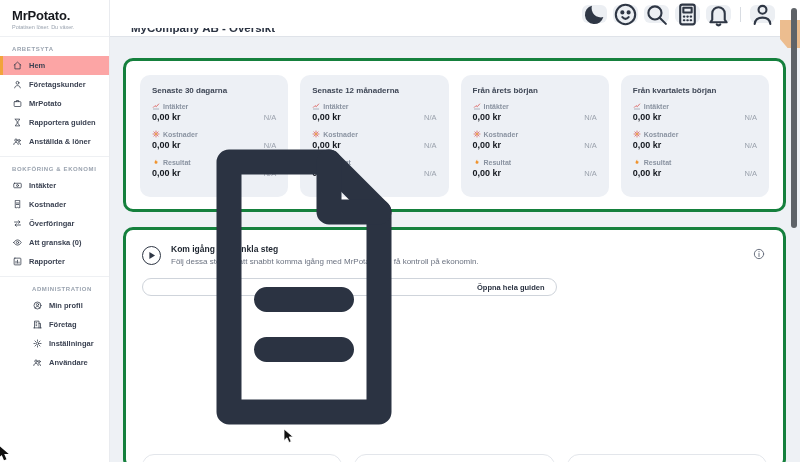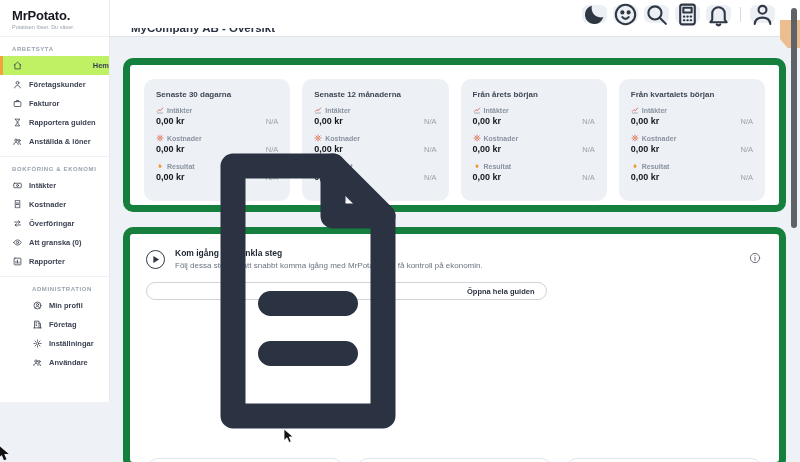--- a/index.html
+++ b/index.html
@@ -1,66 +1,66 @@
 <!DOCTYPE html>
 <html><head>
 <meta charset="utf-8">
 <style>
   * { margin:0; padding:0; box-sizing:border-box; }
   html,body { width:800px; height:462px; overflow:hidden; }
   body { font-family:"Liberation Sans","DejaVu Sans",sans-serif; background:#eef1f5; position:relative; color:#2f3745; }
   .app { position:absolute; inset:0; width:800px; height:462px; overflow:hidden; }
 
   
-  .sidebar { position:absolute; left:0; top:0; width:110px; height:402px; background:#fff; border-right:1px solid #e9ebef; z-index:10; }
+  .sidebar { position:absolute; left:0; top:0; width:110px; height:462px; background:#fff; border-right:1px solid #e9ebef; z-index:10; }
   .logo-block { padding:8px 0 6px 12px; border-bottom:1px solid #eef0f3; }
   .logo { font-size:13px; font-weight:800; color:#16181d; letter-spacing:-.2px; }
   .tagline { font-size:5.5px; color:#9aa3af; margin-top:1px; }
   .sec-label { font-size:6px; letter-spacing:.6px; color:#9aa3af; font-weight:700; padding:9px 0 4px 12px; }
   .side-sec { border-bottom:1px solid #eef0f3; padding-bottom:5px; }
   .side-sec:last-child { border-bottom:none;padding-left:20px; }
   .item { display:flex; align-items:center; gap:7px; height:19px; padding-left:13px; font-size:7.5px; font-weight:600; color:#3b4252; cursor:pointer; position:relative; }
   .item .icn { width:9px; height:9px; display:inline-flex; color:#2f3745; flex:0 0 auto; }
   .item .icn svg { width:9px; height:9px; }
-  .item.active { background:#bef264;justify-content:space-between; }
+  .item.active { background:#fca5a5; }
   .item.active::before { content:""; position:absolute; left:0; top:0; bottom:0; width:3px; background:#f1a43b; }
 
   
   .topbar { position:absolute; left:110px; right:0; top:0; height:28px; background:#fff; display:flex; align-items:center; justify-content:flex-end; padding-right:25px; gap:6px; z-index:20; }
   .tb-btn { width:25px; height:18px; background:#eceff3; border-radius:6px; display:flex; align-items:center; justify-content:center; color:#2f3745; cursor:pointer; }
   .tb-btn svg { width:11px; height:11px; }
   .tb-div { width:1px; height:15px; background:#d8dce2; margin:0 3px; }
 
   
   .title-strip { position:absolute; left:110px; right:0; top:28px; height:9px; background:#fff; overflow:hidden; border-bottom:1px solid #dfe3e9; z-index:15; }
   .title-strip .t { display:block; font-size:11.5px; font-weight:700; color:#2b3342; margin:-6px 2px 0 21px; }
 
   
   .content { position:absolute; left:110px; right:0; top:38px; bottom:0; background:#eef1f5; overflow:hidden; }
-  .panel { background:#fff; border:7px solid #15803d; border-radius:10px; margin:0 14px 0 13px; }
+  .panel { background:#fff; border:3px solid #15803d; border-radius:10px; margin:0 14px 0 13px; }
   .stats-panel { margin-top:20px; height:154px; padding:14px; display:grid; grid-template-columns:repeat(4,1fr); gap:12px; }
   .stat-card { background:#edf0f5; border-radius:10px; padding:11px 12px; }
   .s-title { font-size:8px; font-weight:700; color:#3f4756; margin-bottom:7px; }
   .s-label { display:flex; align-items:center; gap:3px; font-size:7px; color:#8a93a1; font-weight:600; }
   .sicn { width:8px; height:8px; display:inline-flex; }
   .sicn svg { width:8px; height:8px; }
   .s-valrow { display:flex; justify-content:space-between; align-items:baseline; margin:2px 0 8px; }
   .s-val { font-size:9px; font-weight:800; color:#14181f; }
   .s-na { font-size:7.5px; color:#9aa1ac; }
 
   
   .guide-panel { margin-top:15px; height:242px; padding:14px 16px; position:relative; }
   .g-head { display:flex; gap:10px; }
   .play-btn { width:19px; height:19px; border:1.6px solid #2f3745; border-radius:50%; display:flex; align-items:center; justify-content:center; flex:0 0 auto; cursor:pointer; color:#2f3745; margin-top:2px; }
   .play-btn svg { width:9px; height:9px; }
   .g-title { font-size:8.5px; font-weight:800; color:#1f2630; }
   .g-sub { font-size:8px; color:#6b7280; margin-top:3px; }
   .info-btn { position:absolute; right:18px; top:16px; width:12px; height:12px; color:#6b7280; cursor:pointer; }
   .info-btn svg { width:12px; height:12px; }
-  .open-guide { display:inline-flex; align-items:center; gap:9px; height:18px; padding:0 11px; border:1px solid #cfd4db; border-radius:9px; background:#fff; font-size:7.5px; font-weight:700; color:#2b3342; margin-top:12px; cursor:pointer; }
+  .open-guide { display:inline-flex; align-items:center; gap:23px; height:18px; padding:0 11px; border:1px solid #cfd4db; border-radius:9px; background:#fff; font-size:7.5px; font-weight:700; color:#2b3342; margin-top:12px; cursor:pointer; }
   .open-guide svg { width:8px; height:8px; }
   .steps { display:grid; grid-template-columns:repeat(3,1fr); gap:12px; margin-top:13px; }
   .step-card { background:#fff; border:1px solid #e3e6eb; border-radius:12px; padding:12px; height:142px; position:relative; }
 
   
   .scroll-thumb { position:absolute; right:3px; top:8px; width:6px; height:220px; background:#5f6368; border-radius:3px; z-index:60; cursor:pointer; }
   .ribbon { position:absolute; right:0; top:20px; width:20px; height:28px; background:#ecbd8f; clip-path:polygon(0 0,100% 0,100% 100%,38% 100%,0 68%); z-index:55; }
   .cursor { position:absolute; left:283px; top:428px; z-index:90; pointer-events:none; }
   .corner-cursor { position:absolute; left:-3px; top:444px; z-index:90; pointer-events:none; }
 </style>
@@ -95,21 +95,21 @@
           </span>
         <span>Företagskunder</span>
       </div>
       <div class="item">
         <span class="icn" style="display: inline-flex;">
             <svg viewBox="0 0 24 24" fill="none" stroke="currentColor" stroke-width="2" stroke-linecap="round" stroke-linejoin="round" style="width:100%;height:100%;">
               <rect x="3" y="7" width="18" height="13" rx="2"></rect>
               <path d="M9 7V4h6v3"></path>
             </svg>
           </span>
-        <span>Fakturor</span>
+        <span>MrPotato</span>
       </div>
       <div class="item">
         <span class="icn" style="display: inline-flex;">
             <svg viewBox="0 0 24 24" fill="none" stroke="currentColor" stroke-width="2" stroke-linecap="round" stroke-linejoin="round" style="width:100%;height:100%;">
               <path d="M6 3h12l-5 7v4l5 7H6l5-7v-4z"></path>
             </svg>
           </span>
         <span>Rapportera guiden</span>
       </div>
       <div class="item">

